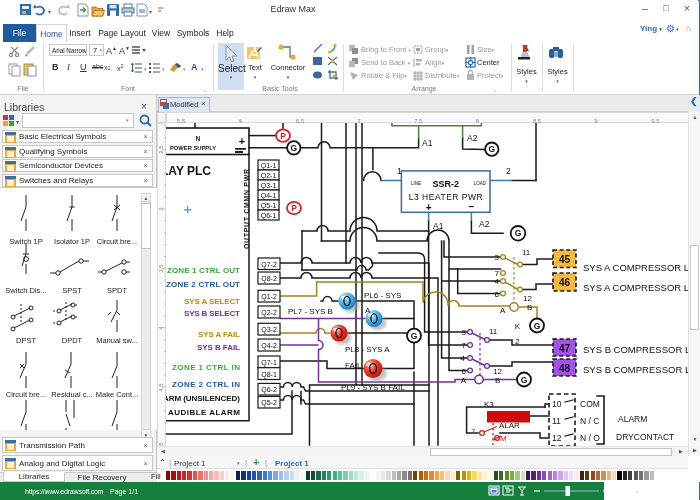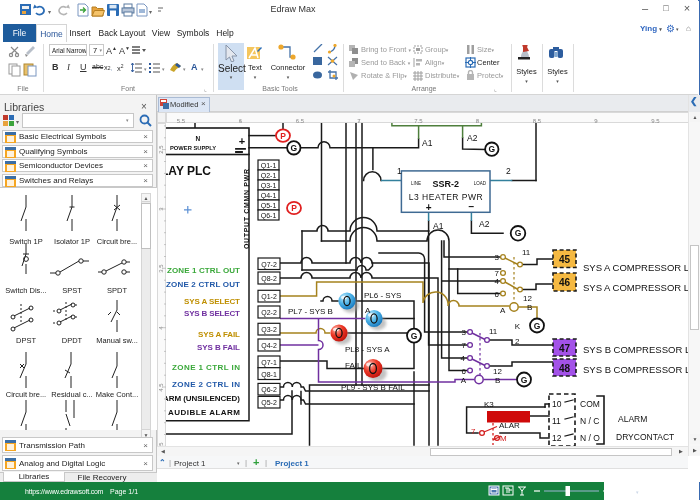--- a/index.html
+++ b/index.html
@@ -91,21 +91,21 @@
   </svg>
   <div id="title">Edraw Max</div>
   <div class="winbtn" style="left:637px;">–</div>
   <div class="winbtn" style="left:658px;font-size:9px;top:3px;">□</div>
   <div class="winbtn" style="left:679px;">×</div>
 </div>
 <div id="tabrow">
   <div id="filetab">File</div>
   <div id="hometab">Home</div>
   <div class="mtab" style="left:66px;width:28px;">Insert</div>
-  <div class="mtab" style="left:97px;width:50px;">Back Layout</div>
+  <div class="mtab" style="left:97px;width:50px;">Page Layout</div>
   <div class="mtab" style="left:148px;width:26px;">View</div>
   <div class="mtab" style="left:176px;width:34px;">Symbols</div>
   <div class="mtab" style="left:212px;width:26px;">Help</div>
 </div>
 <div id="ribbon">
 
   <svg class="abs" style="left:6px;top:2px;" width="36" height="36" viewBox="0 0 36 36">
     <g stroke="#8a8a8a" stroke-width="1.2" fill="none">
       <path d="M5 3 L12 10 M12 3 L5 10"></path>
         <circle cx="5" cy="11" r="1.6"></circle>
@@ -798,20 +798,24 @@
     <div class="abs" style="left:2px;top:2px;font-size:8px;color:#2b6cb5;font-weight:bold;">⌃</div>
     <div class="abs" style="left:12px;top:2px;font-size:8px;color:#999;">|</div>
     <div class="abs" style="left:17px;top:2.5px;font-size:8px;color:#333;">Project 1</div>
     <div class="abs" style="left:80px;top:4px;font-size:5px;color:#666;">▾</div>
     <div class="abs" style="left:88px;top:2px;font-size:8px;color:#999;">|</div>
     <div class="abs" style="left:96px;top:0px;font-size:11px;color:#2fa03c;font-weight:bold;">+</div>
     <div class="abs" style="left:108px;top:2px;font-size:8px;color:#999;">|</div>
     <div class="abs" style="left:118px;top:2.5px;font-size:8px;color:#2b6cb5;font-weight:bold;">Project 1</div>
   </div>
 
+  <div class="abs" style="left:0px;top:374px;width:543px;height:13px;background:#fff;">
+    <div class="abs" style="left:-6px;top:3px;font-size:7.5px;color:#222;">Fill</div>
+    <div id="fillstrip" class="abs" style="left:9px;top:2px;width:489px;height:9px;"></div>
+  </div>
 
   <div class="abs" style="left:531px;top:0px;width:12px;height:361px;background:#f7f7f7;border-left:1px solid #e3e3e3;">
     <div class="abs" style="left:0;top:0;width:11px;height:17px;background:#e9ebee;"></div>
     <div class="abs" style="left:1px;top:1px;font-size:9px;color:#2b6cb5;font-weight:bold;">❮</div>
     <div class="abs" style="left:1px;top:17px;width:10px;height:10px;font-size:5px;color:#555;text-align:center;line-height:10px;background:#f5f5f5;">▲</div>
     <div class="abs" style="left:1px;top:150px;width:9px;height:85px;background:#fff;border:1px solid #c5c5c5;"></div>
     <div class="abs" style="left:1px;top:339px;width:10px;height:10px;font-size:5px;color:#555;text-align:center;line-height:10px;background:#f5f5f5;">▼</div>
     <div class="abs" style="left:1px;top:351px;width:10px;height:9px;background:#f5f5f5;font-size:5px;color:#555;text-align:center;line-height:9px;">▶</div>
   </div>
 </div>

